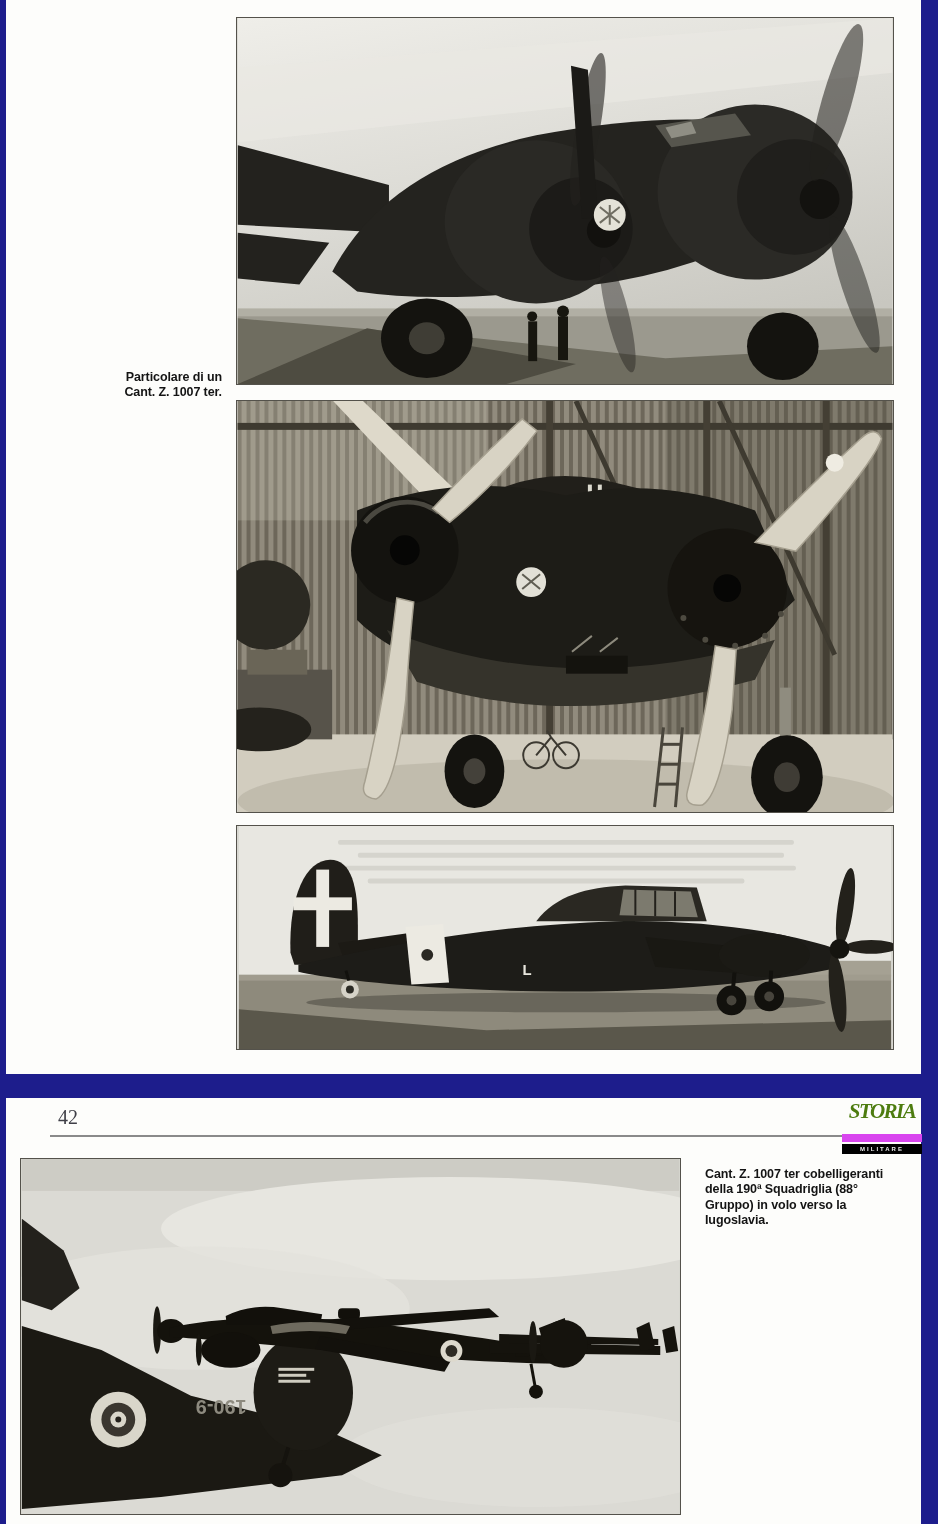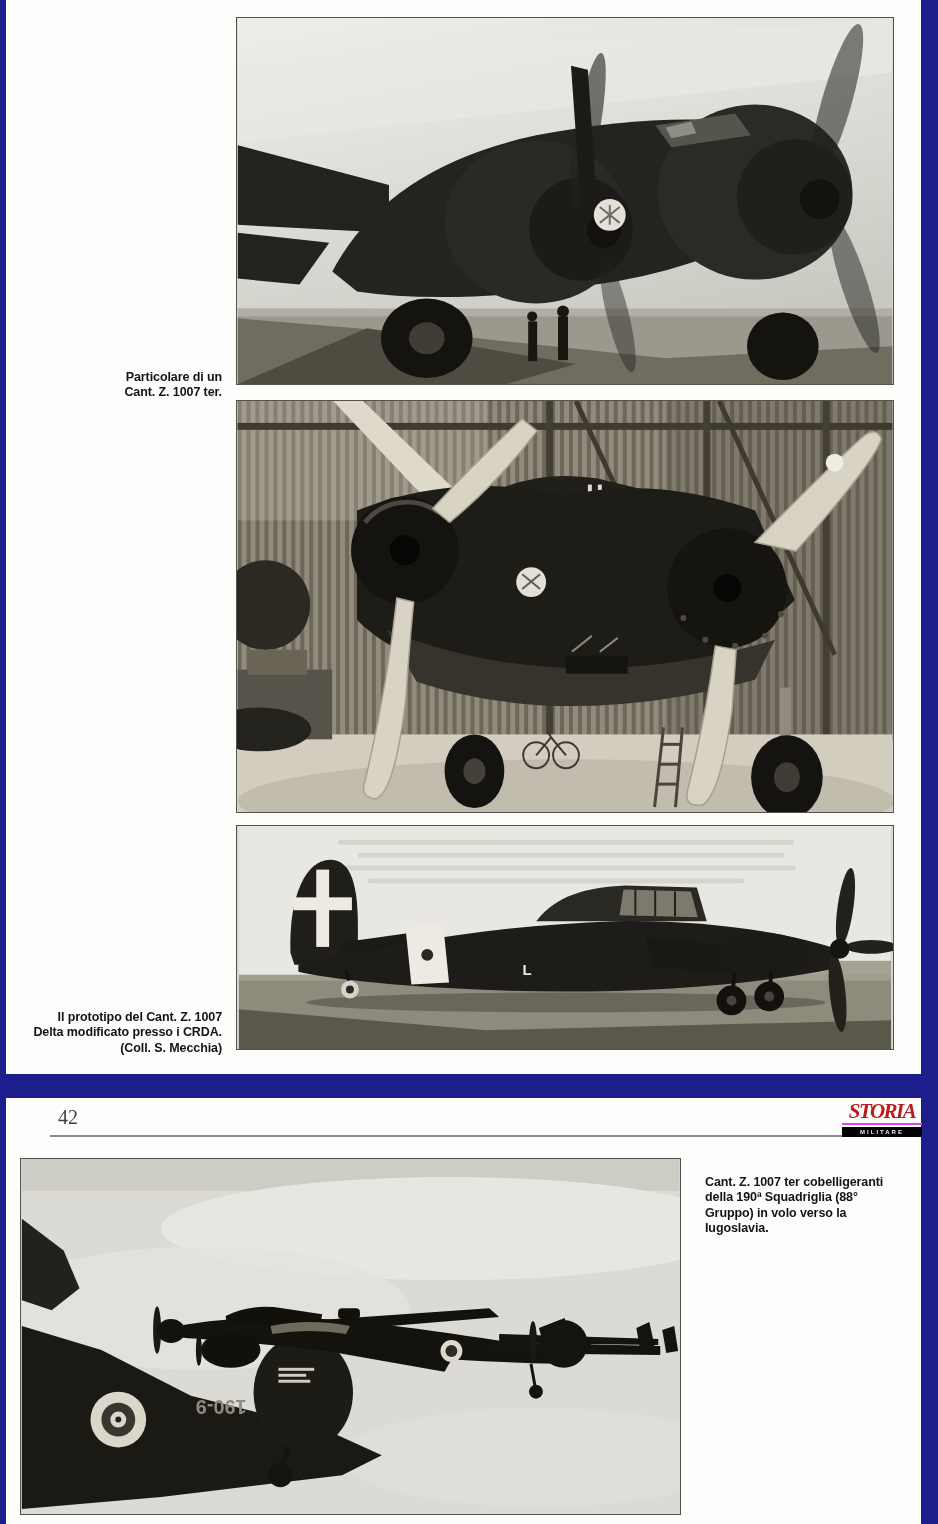--- a/index.html
+++ b/index.html
@@ -12,22 +12,22 @@
                box-sizing:border-box;}
   figure.photo svg{display:block;width:100%;height:100%;}
   .caption{position:absolute;font-weight:bold;font-size:12.5px;line-height:15.5px;
            color:#141414;white-space:pre-line;letter-spacing:-0.1px;}
   .cap-right{text-align:right;}
   .pageno{position:absolute;left:52px;top:8px;font-family:"Liberation Serif",serif;
           font-size:20px;color:#3f3f47;}
   .rule{position:absolute;left:44px;top:37px;width:792px;height:2px;background:#8a8a8a;}
   .masthead{position:absolute;left:836px;top:3px;width:80px;text-align:center;}
   .masthead-title{display:block;font-family:"Liberation Serif",serif;font-weight:bold;
-          font-style:italic;font-size:21px;line-height:21px;letter-spacing:-1.5px;color:#b91c1c;
-          border-bottom:2px solid #d946ef;padding-bottom:1px;}
+          font-style:italic;font-size:21px;line-height:21px;letter-spacing:-1.5px;color:#4d7c0f;
+          border-bottom:8px solid #d946ef;padding-bottom:12px;}
   .masthead-bar{display:block;margin-top:2px;background:#000;color:#efefef;font-size:6px;
           line-height:10px;height:10px;letter-spacing:2px;font-weight:bold;}
 </style>
 </head>
 <body>
 
 <div class="canvas">
 
   <section class="page page-top">
 
@@ -201,23 +201,20 @@
             <circle cx="497" cy="176" r="5" fill="#47443c"></circle>
           <circle cx="535" cy="172" r="15" fill="#12110d"></circle>
             <circle cx="535" cy="172" r="5" fill="#47443c"></circle>
           <line x1="108" y1="146" x2="112" y2="160" stroke="#12110d" stroke-width="3"></line>
           <circle cx="112" cy="165" r="9" fill="#d6d3c8"></circle>
             <circle cx="112" cy="165" r="4" fill="#2b2a24"></circle>
         </g>
       </svg>
     </figure>
 
-    <p class="caption cap-right" style="top:997px;right:699px;width:200px;">Il prototipo del Cant. Z. 1007
-Delta modificato presso i CRDA.
-(Coll. S. Mecchia)</p>
   </section>
 
   <section class="page page-bottom">
 
     <div class="pageno">42</div>
     <div class="rule"></div>
 
     <div class="masthead">
       <span class="masthead-title">STORIA</span>
       <span class="masthead-bar">MILITARE</span>
@@ -275,18 +272,18 @@
           <path d="M470,184 L642,188 L642,197 L470,195 Z" fill="#15130d"></path>
           <polygon points="480,176 640,181 640,187 480,185" fill="#15130d"></polygon>
           <circle cx="545" cy="186" r="24" fill="#15130d"></circle>
           <ellipse cx="514" cy="184" rx="4" ry="21" fill="#1a1812"></ellipse>
           <path d="M618,170 L631,164 L637,191 L622,193 Z" fill="#15130d"></path>
           <path d="M644,172 L656,168 L660,193 L648,195 Z" fill="#15130d"></path>
         </g>
       </svg>
     </figure>
 
-    <p class="caption" style="top:64px;left:699px;width:208px;">Cant. Z. 1007 ter cobelligeranti
+    <p class="caption" style="top:56px;left:699px;width:208px;">Cant. Z. 1007 ter cobelligeranti
 della 190ª Squadriglia (88°
 Gruppo) in volo verso la
 Iugoslavia.</p>
   </section>
 </div>
 
 </body></html>

